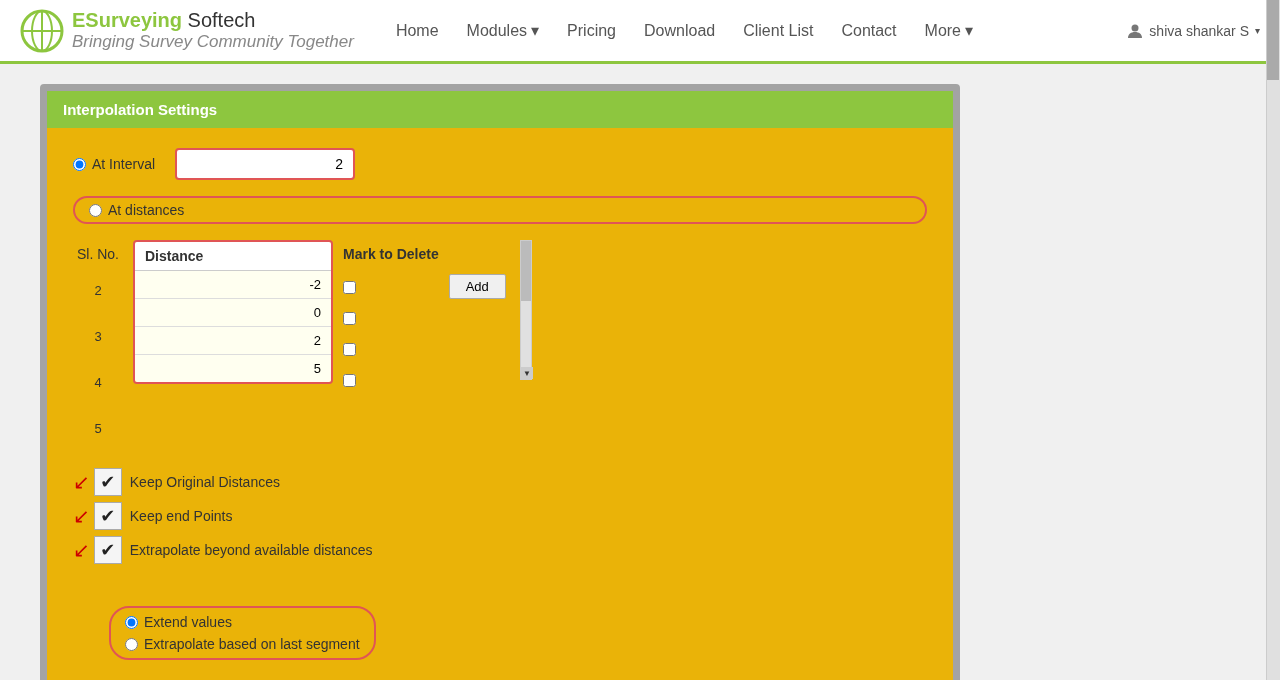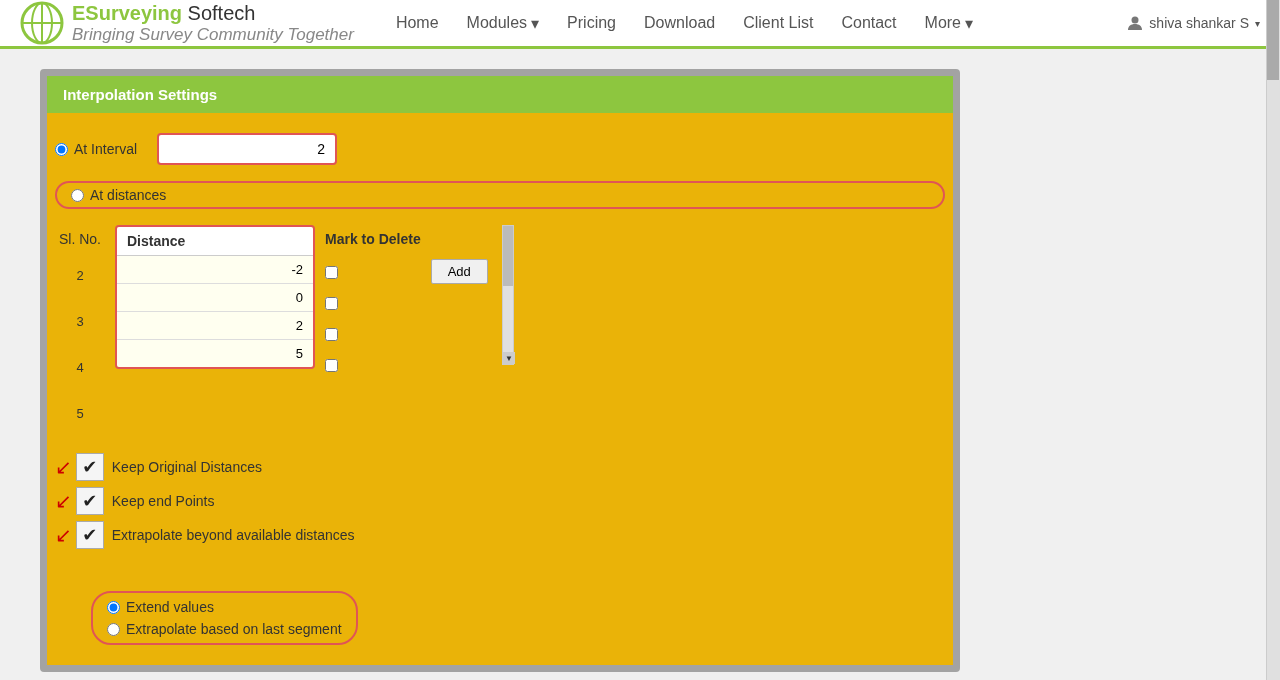--- a/index.html
+++ b/index.html
@@ -5,21 +5,21 @@
     * { box-sizing: border-box; margin: 0; padding: 0; }
     body { font-family: Arial, sans-serif; font-size: 14px; background: #f0f0f0; color: #333; overflow-x: hidden; }
 
     
     .navbar {
       background: #fff;
       border-bottom: 3px solid #8dc63f;
       display: flex;
       align-items: center;
       padding: 6px 20px;
-      height: 49px;
+      height: 64px;
     }
     .logo-area {
       display: flex;
       align-items: center;
       margin-right: 30px;
     }
     .logo-icon {
       width: 44px;
       height: 44px;
       margin-right: 8px;
@@ -70,21 +70,21 @@
       overflow: hidden;
     }
     .section-header {
       background: #8dc63f;
       color: #fff;
       font-size: 15px;
       font-weight: bold;
       padding: 10px 16px;
     }
     .section-body {
-      padding: 20px 8px;
+      padding: 20px 26px;
     }
 
     
     .interp-top {
       display: flex;
       align-items: center;
       gap: 20px;
       margin-bottom: 16px;
     }
     .radio-label {

